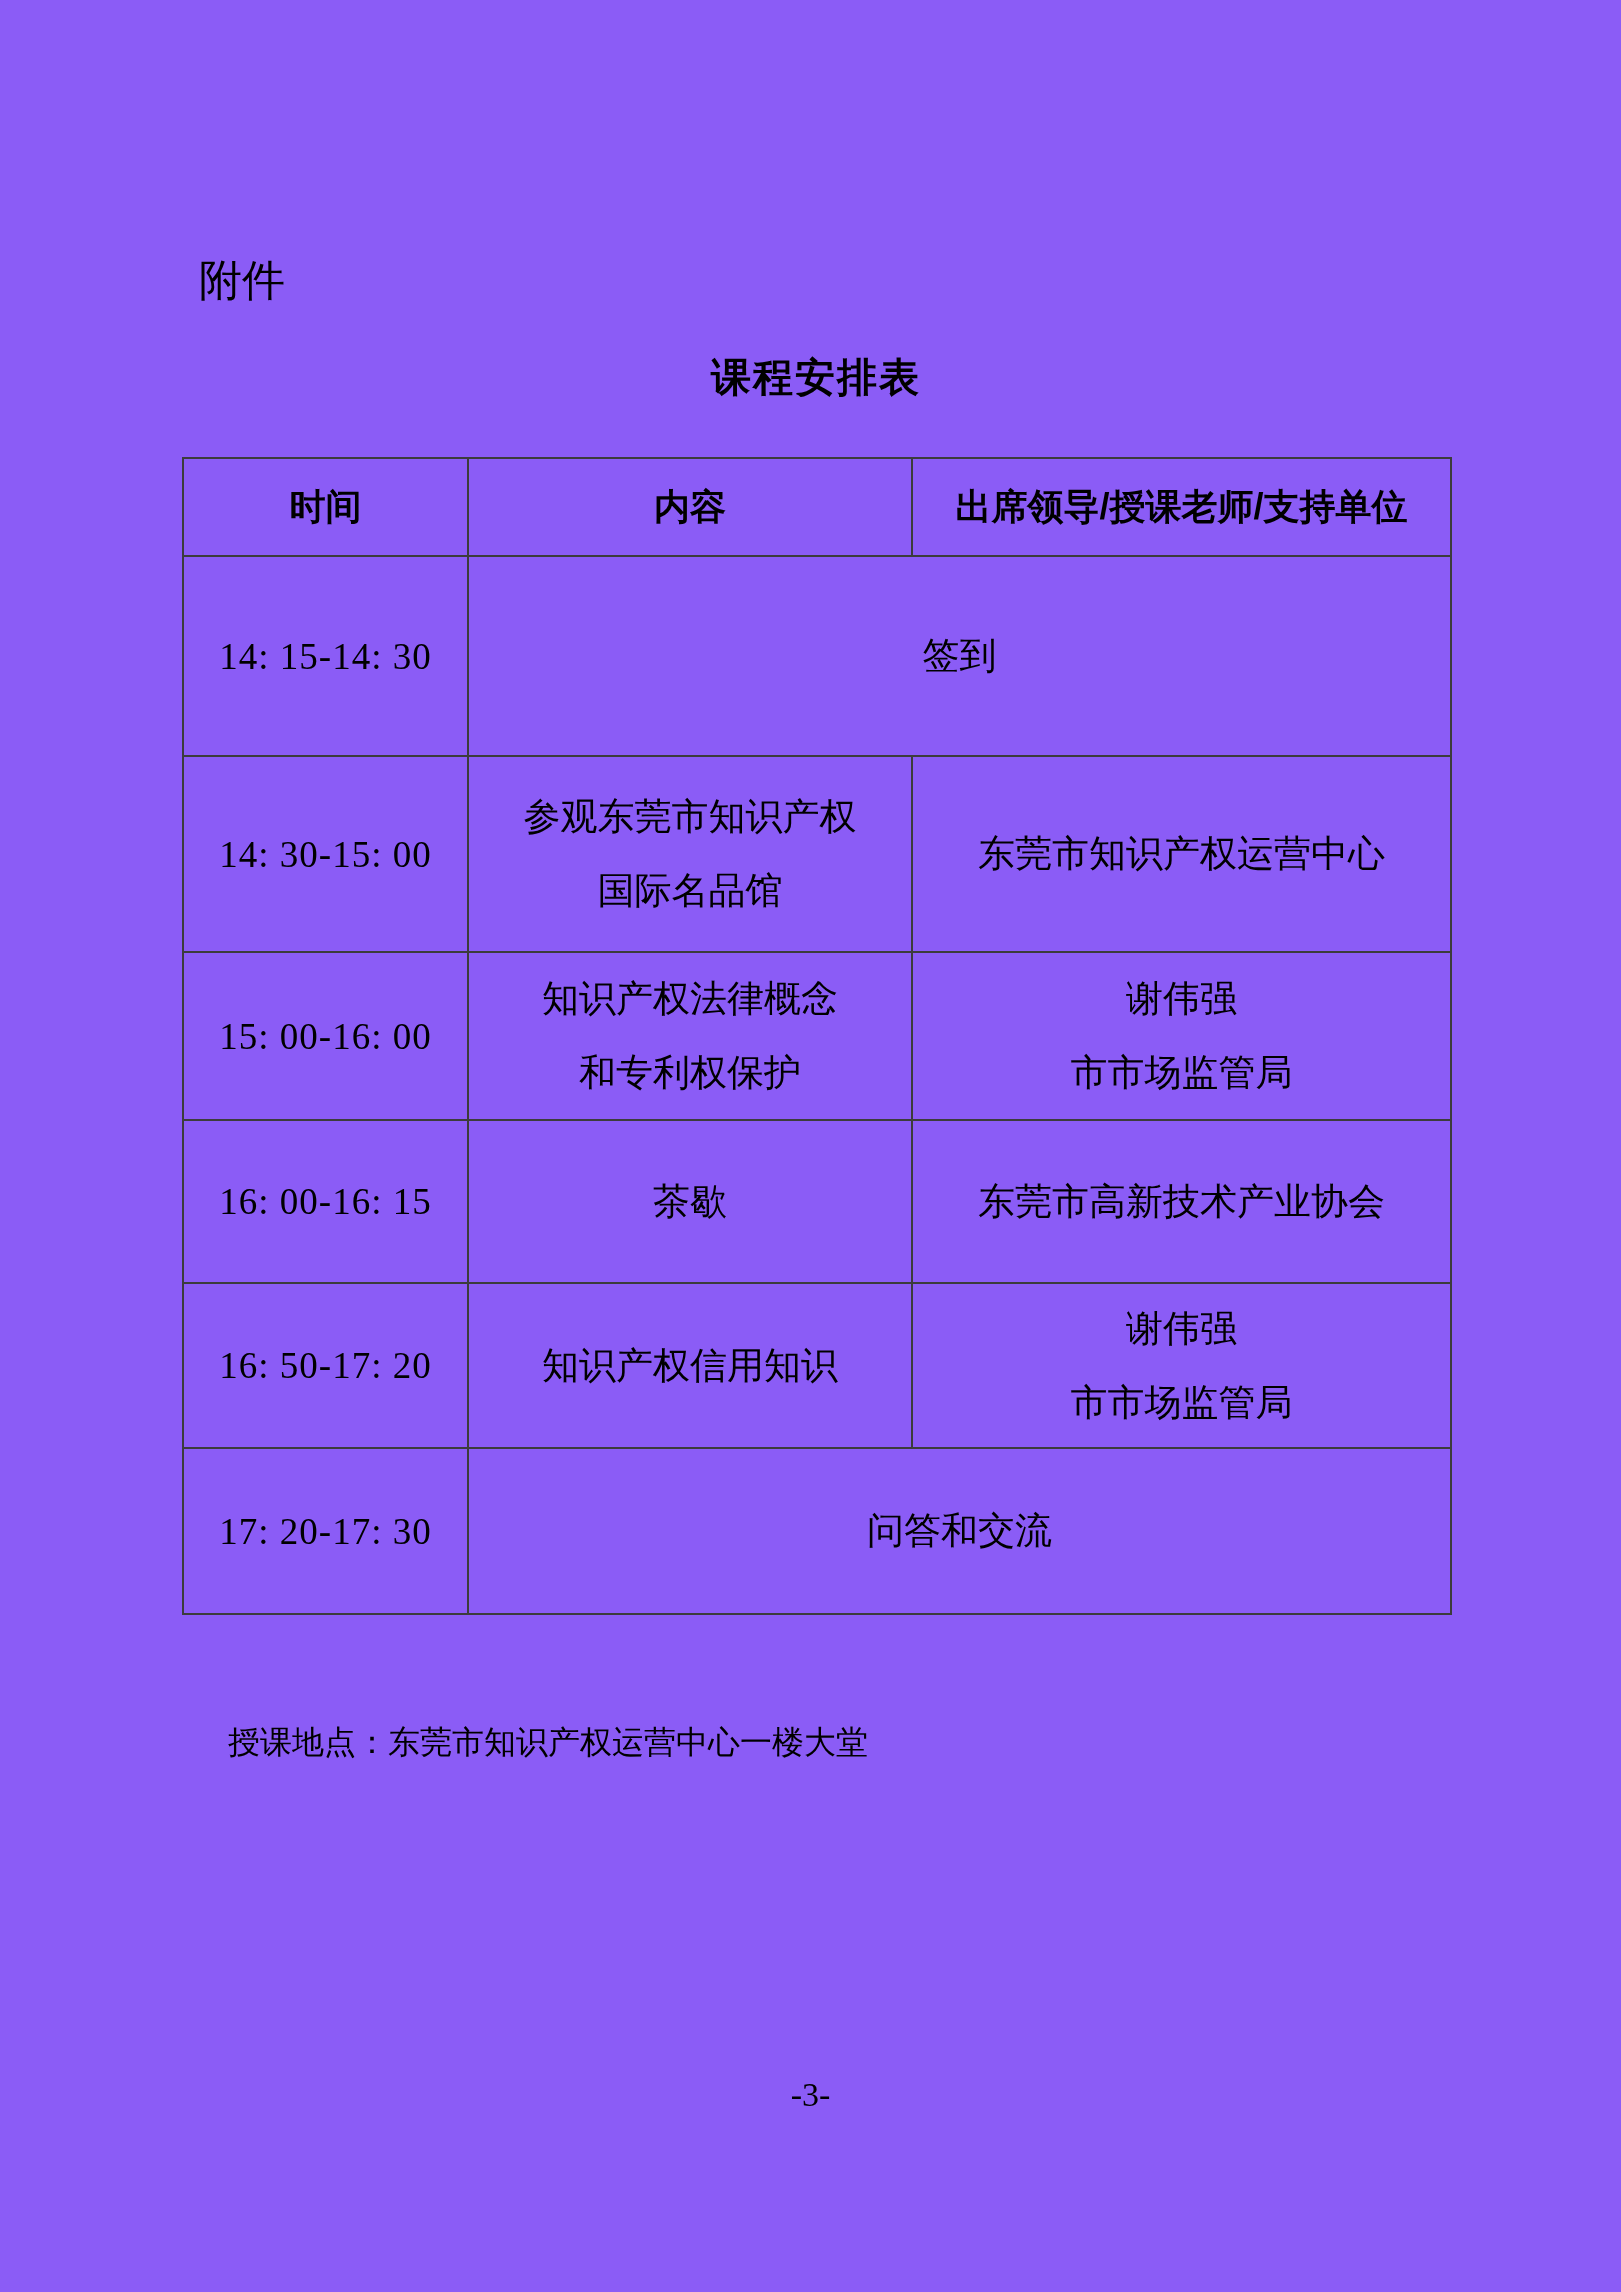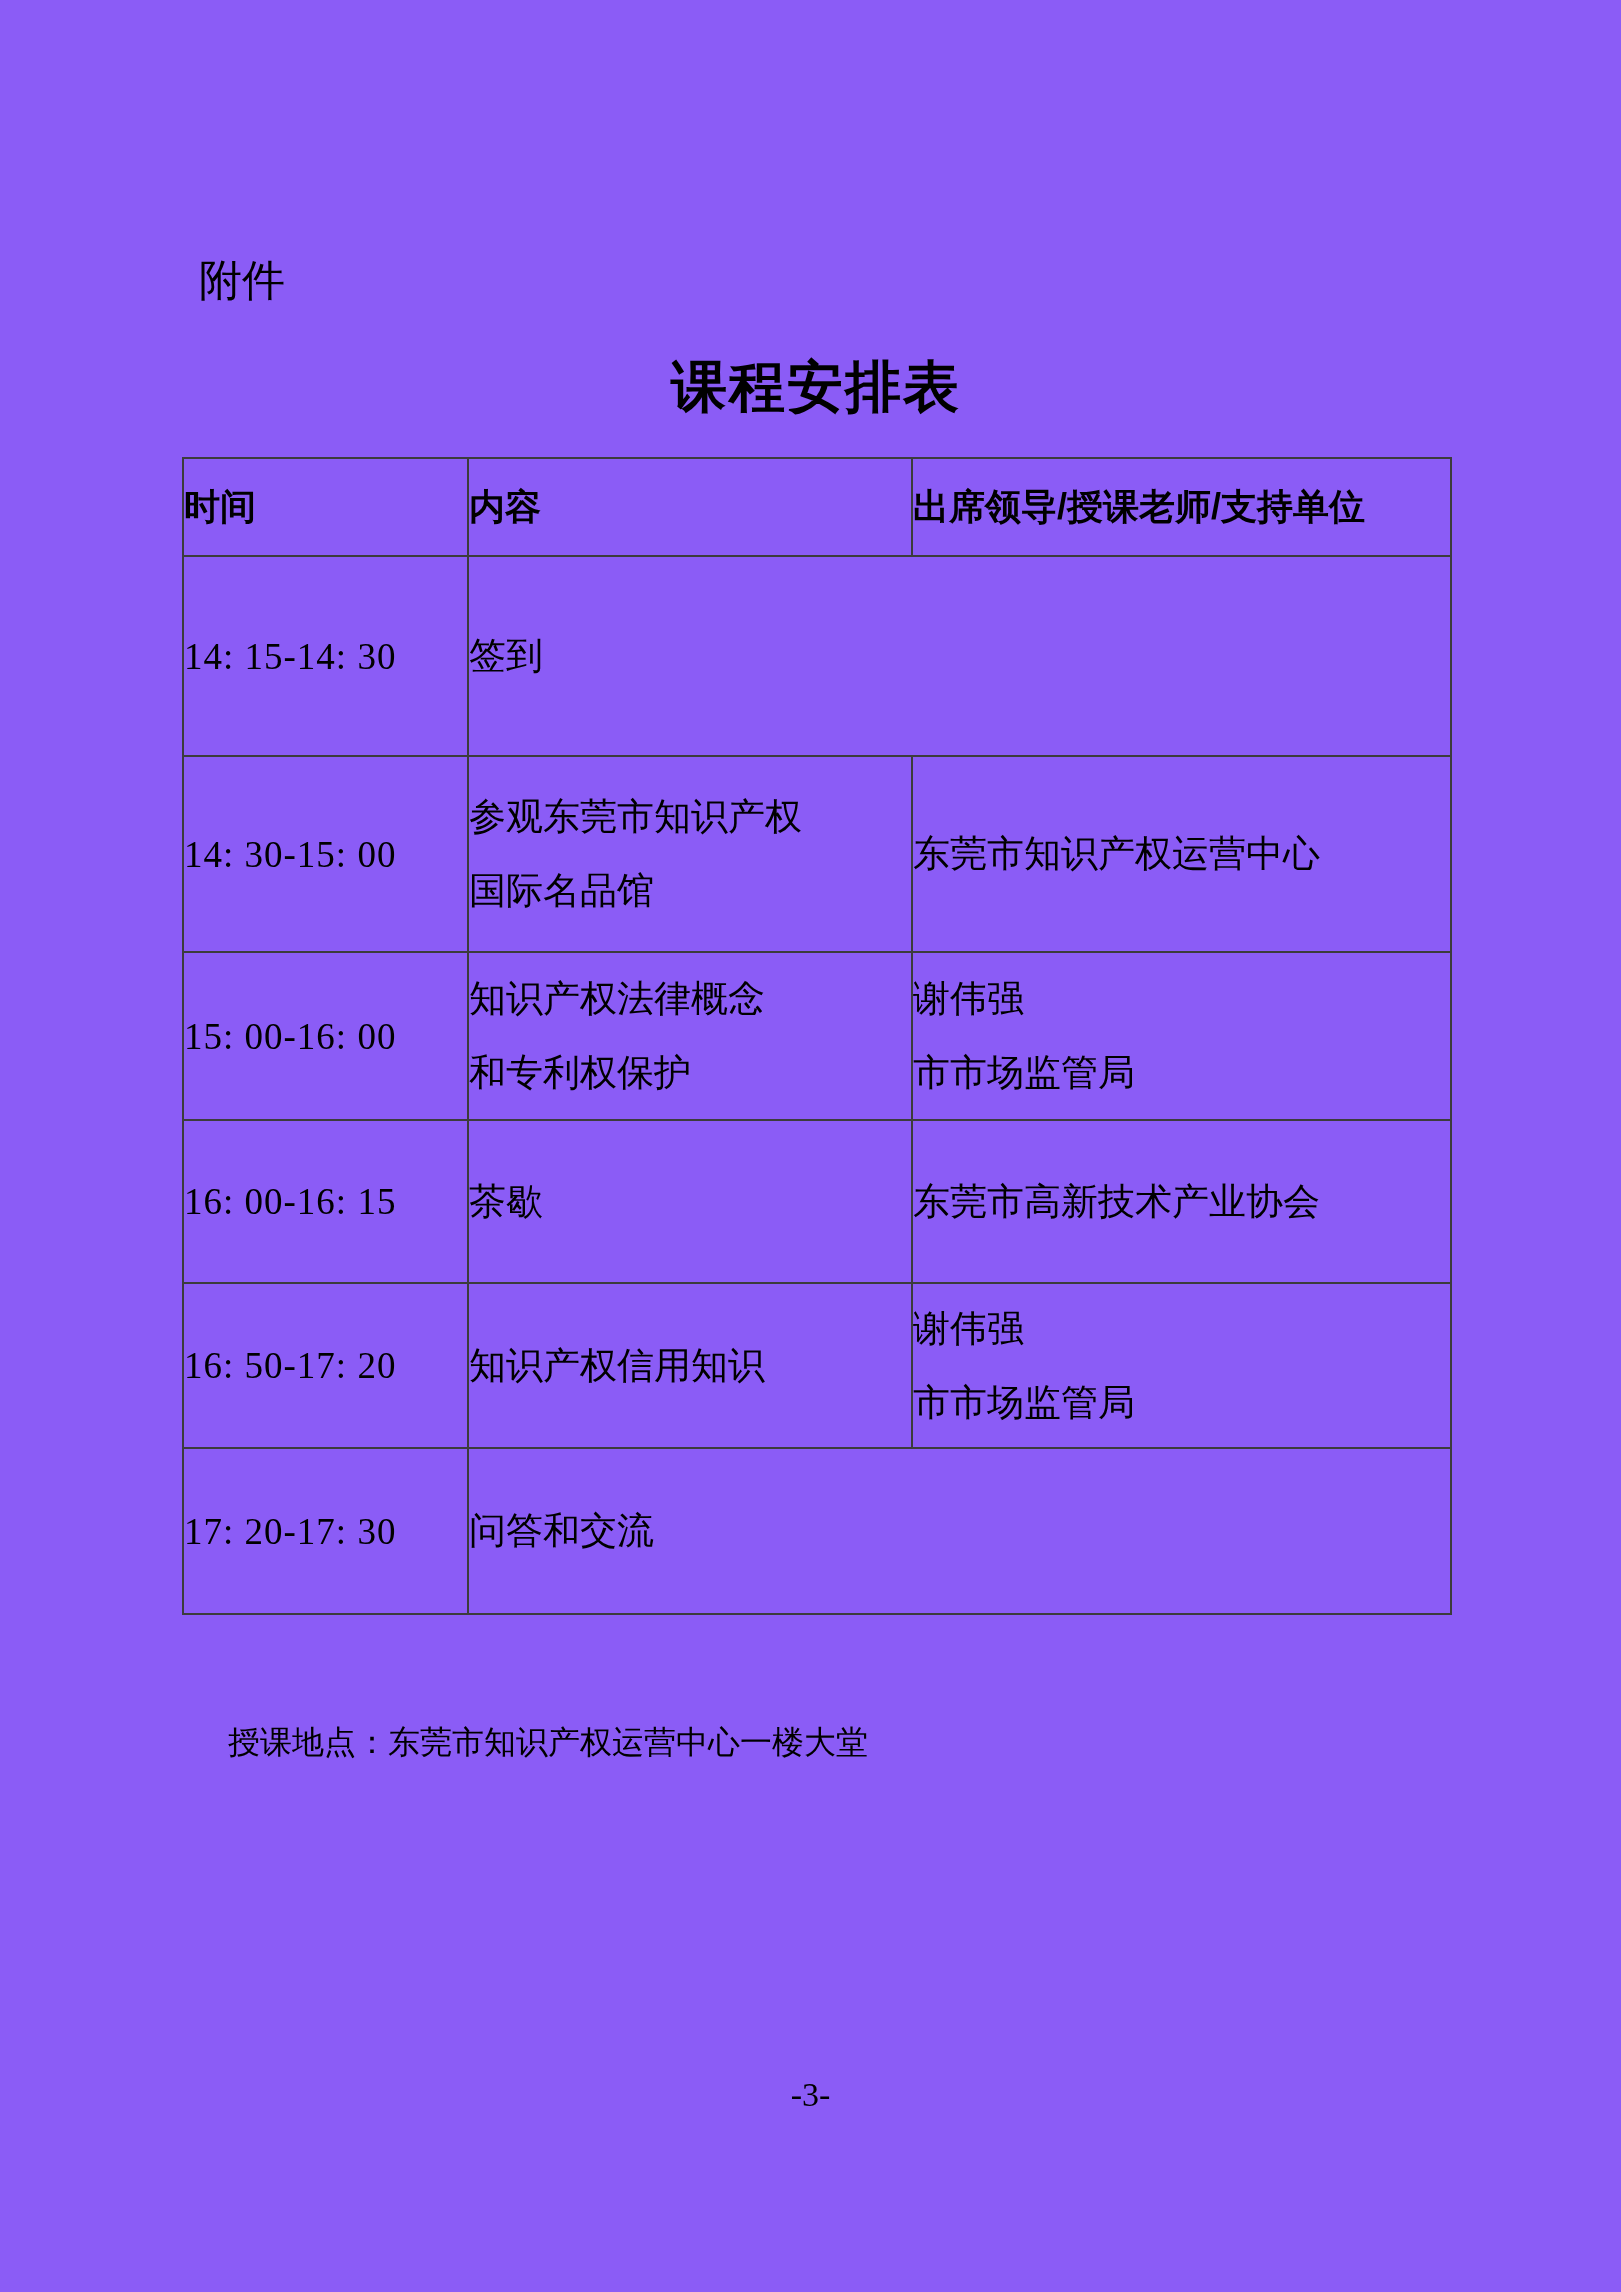--- a/index.html
+++ b/index.html
@@ -20,38 +20,38 @@
     font-size: 43px;
     line-height: 1.1;
   }
   .doc-title {
     position: absolute;
     left: 182px;
     top: 355px;
     width: 1268px;
     margin: 0;
     text-align: center;
-    font-size: 56px;
+    font-size: 40px;
     font-weight: bold;
     font-family: "Liberation Serif", serif;
     letter-spacing: 2px;
     line-height: 1.15;
   }
   table.schedule {
     position: absolute;
     left: 182px;
     top: 457px;
     width: 1268px;
     border-collapse: collapse;
     table-layout: fixed;
     border: 2.9px solid #3c3c3c;
   }
   table.schedule th, table.schedule td {
     border: 2px solid #3c3c3c;
-    text-align: left;
+    text-align: center;
     vertical-align: middle;
     padding: 0;
     overflow: hidden;
   }
   table.schedule th {
     font-family: "Liberation Sans", sans-serif;
     font-weight: bold;
     font-size: 36px;
   }
   table.schedule td {

